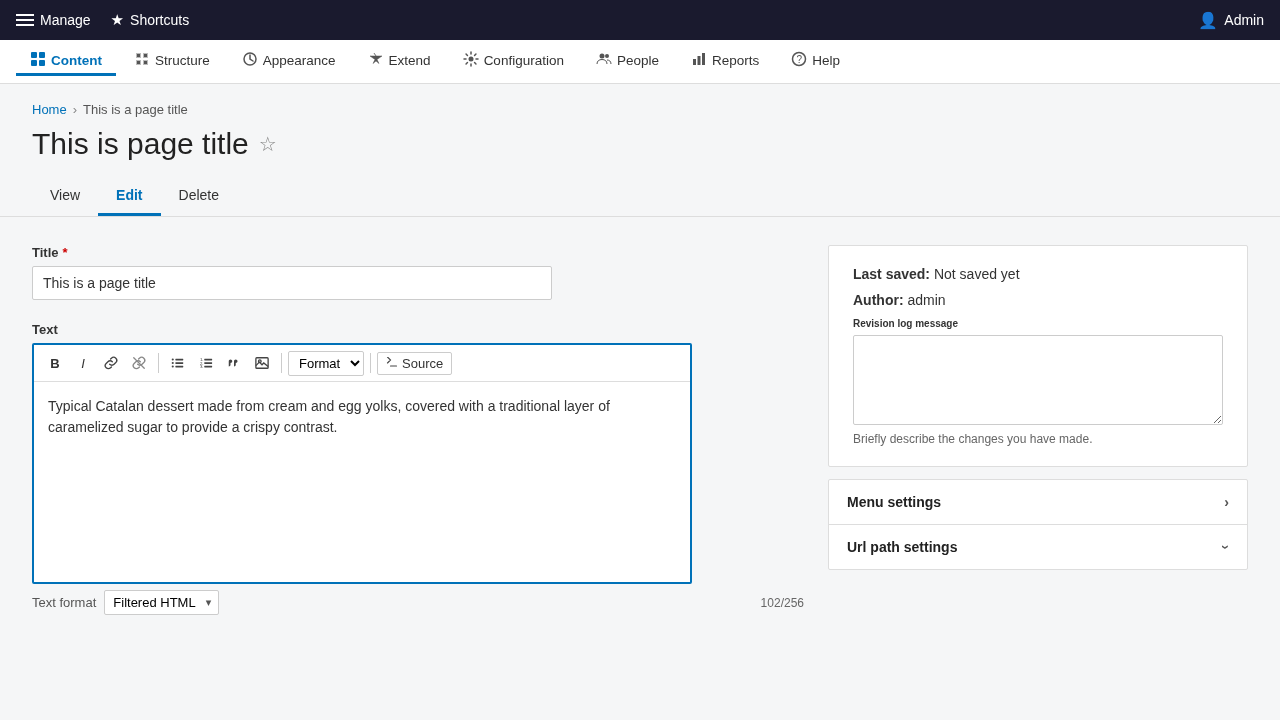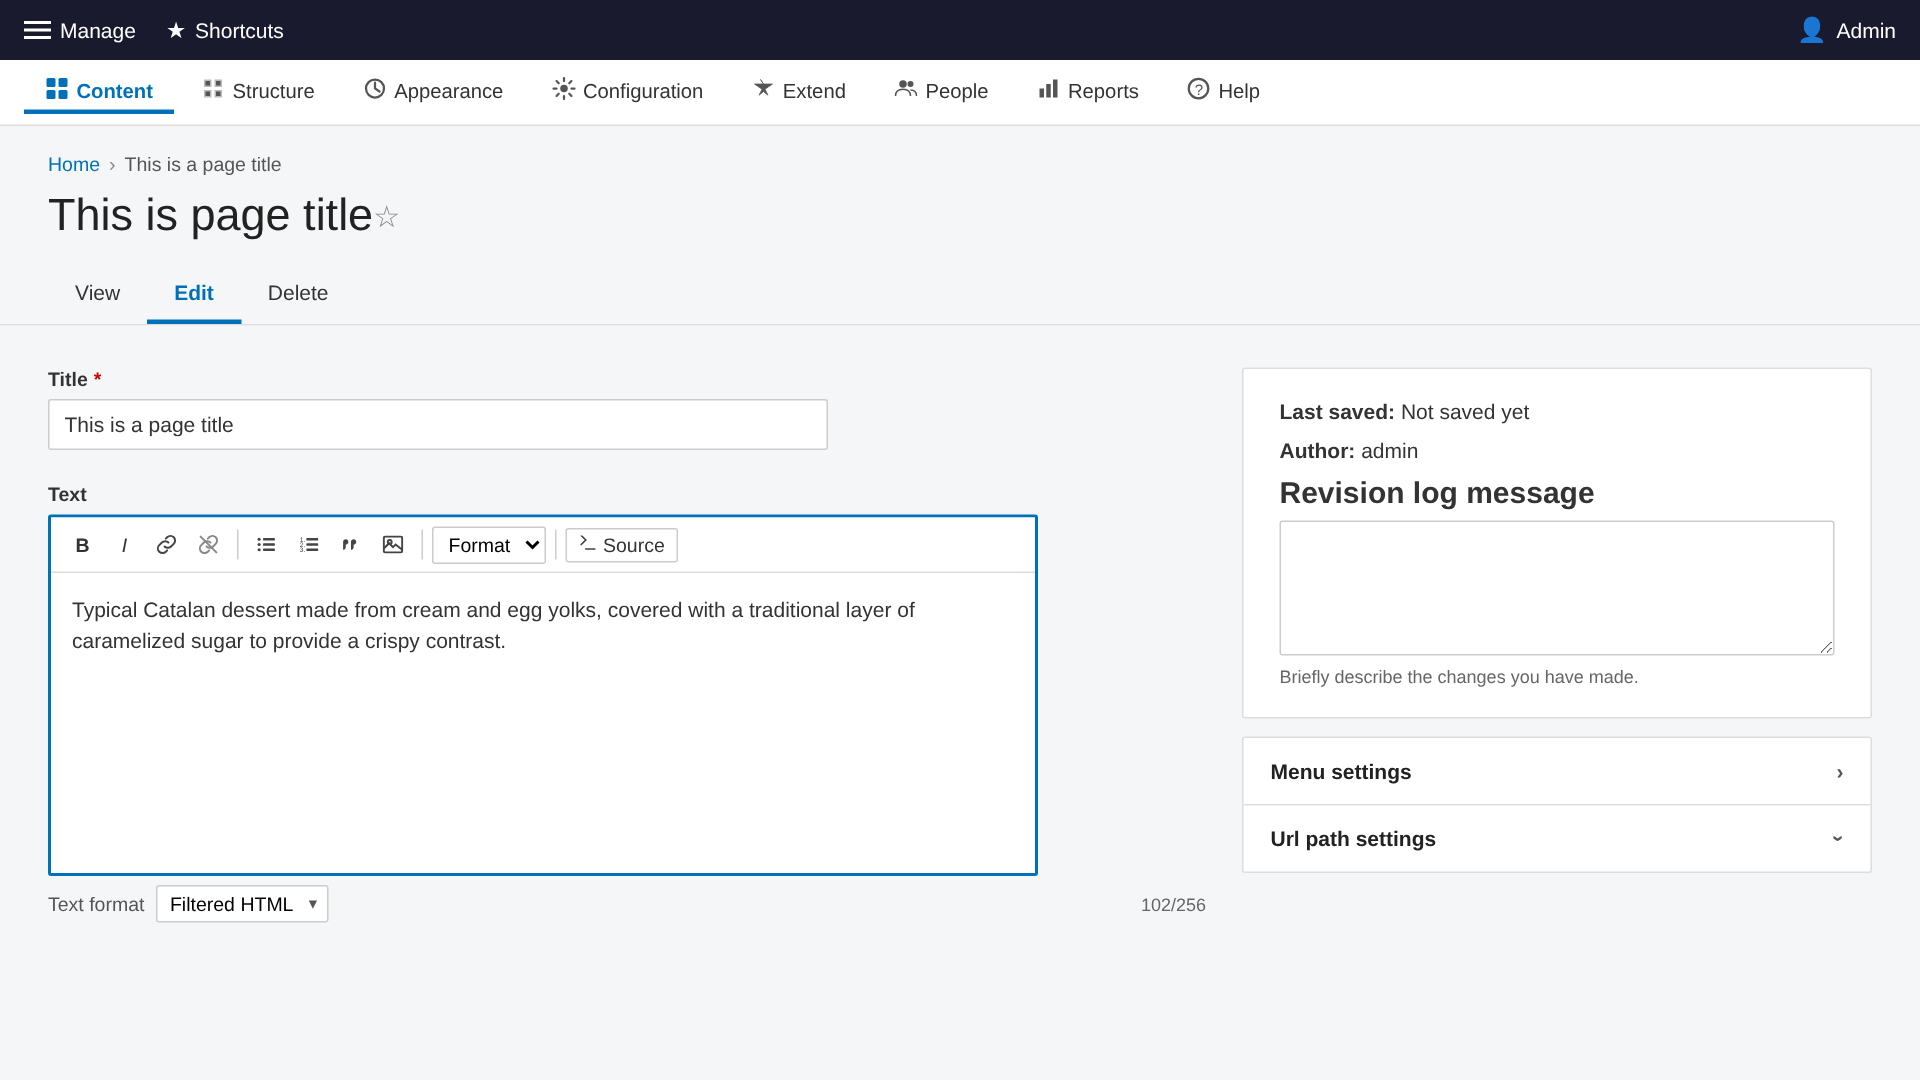--- a/index.html
+++ b/index.html
@@ -55,20 +55,21 @@
       margin-bottom: 10px;
       display: flex;
       align-items: center;
       gap: 6px;
     }
     .breadcrumb a { color: #0071b8; text-decoration: none; }
     .breadcrumb-sep { color: #888; }
     .page-title-row {
       display: flex;
       align-items: center;
+      gap: 10px;
       margin-bottom: 16px;
     }
     .page-title {
       font-size: 30px;
       font-weight: 300;
       color: #222;
     }
     .star-icon { color: #888; font-size: 20px; cursor: pointer; }
 
     
@@ -227,21 +228,21 @@
     
     .sidebar { width: 420px; flex-shrink: 0; }
     .sidebar-card {
       background: #fff;
       border: 1px solid #ddd;
       border-radius: 2px;
       padding: 20px 24px;
     }
     .sidebar-row { margin-bottom: 10px; font-size: 14px; color: #333; }
     .sidebar-row strong { font-weight: 600; }
-    .revision-label { font-size: 20px; font-weight: 600; color: #333; margin-bottom: 6px; }
+    .revision-label { font-size: 10px; font-weight: 600; color: #333; margin-bottom: 6px; }
     .revision-textarea {
       width: 100%;
       height: 90px;
       border: 1px solid #ccc;
       border-radius: 2px;
       padding: 8px;
       font-size: 13px;
       resize: vertical;
       outline: none;
       font-family: Arial, sans-serif;
@@ -325,33 +326,33 @@
       <svg width="16" height="16" viewBox="0 0 16 16" fill="#555">
           <circle cx="8" cy="8" r="6" stroke="#555" stroke-width="1.5" fill="none"></circle>
           <path d="M8 4v4l3 2" stroke="#555" stroke-width="1.5" fill="none" stroke-linecap="round"></path>
         </svg>
     </span>
     <span>Appearance</span>
   </a>
   <a class="sec-nav-item">
     <span>
       <svg width="16" height="16" viewBox="0 0 16 16" fill="#555">
+          <path d="M6 2l2 3h6l-5 3.5 2 4L8 10l-3 2.5 2-4L2 5h6z" stroke="#555" stroke-width="0.5"></path>
+        </svg>
+    </span>
+    <span>Extend</span>
+  </a>
+  <a class="sec-nav-item">
+    <span>
+      <svg width="16" height="16" viewBox="0 0 16 16" fill="#555">
           <circle cx="8" cy="8" r="2.5"></circle>
           <path d="M8 1v2M8 13v2M1 8h2M13 8h2M3.05 3.05l1.41 1.41M11.54 11.54l1.41 1.41M3.05 12.95l1.41-1.41M11.54 4.46l1.41-1.41" stroke="#555" stroke-width="1.5" fill="none" stroke-linecap="round"></path>
         </svg>
     </span>
     <span>Configuration</span>
-  </a>
-  <a class="sec-nav-item">
-    <span>
-      <svg width="16" height="16" viewBox="0 0 16 16" fill="#555">
-          <path d="M6 2l2 3h6l-5 3.5 2 4L8 10l-3 2.5 2-4L2 5h6z" stroke="#555" stroke-width="0.5"></path>
-        </svg>
-    </span>
-    <span>Extend</span>
   </a>
   <a class="sec-nav-item">
     <span>
       <svg width="16" height="16" viewBox="0 0 16 16" fill="#555">
           <circle cx="6" cy="5" r="2.5"></circle>
           <path d="M1 13c0-3 2-4.5 5-4.5s5 1.5 5 4.5" stroke="#555" stroke-width="1" fill="none"></path>
           <circle cx="11" cy="5" r="2"></circle>
           <path d="M11 9c2 0 4 1 4 4" stroke="#555" stroke-width="1" fill="none"></path>
         </svg>
     </span>

